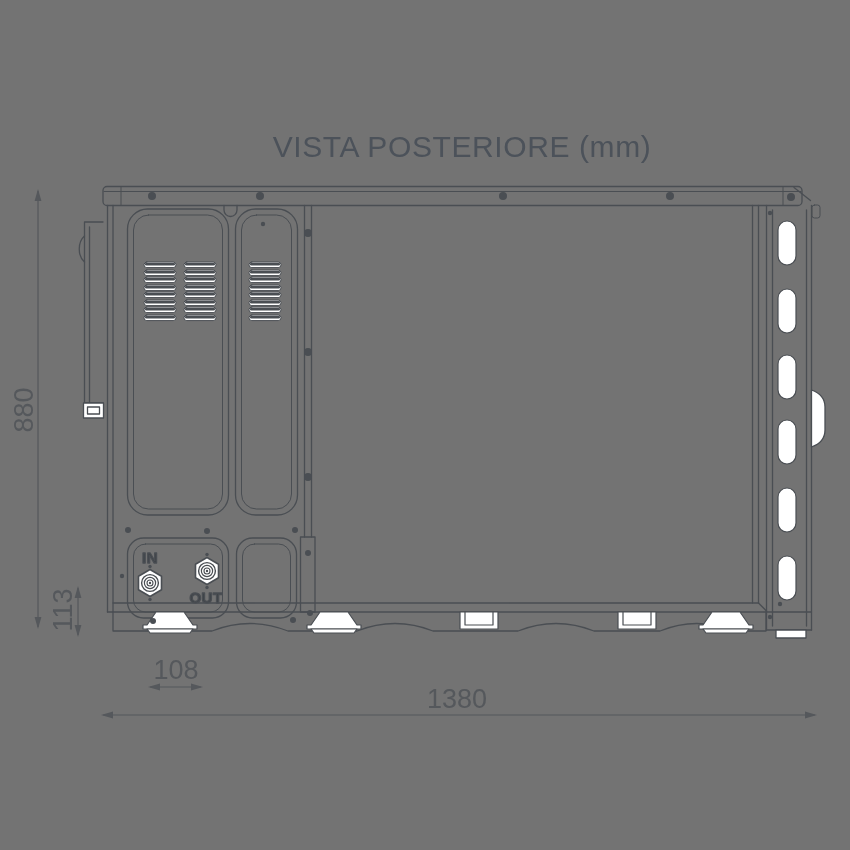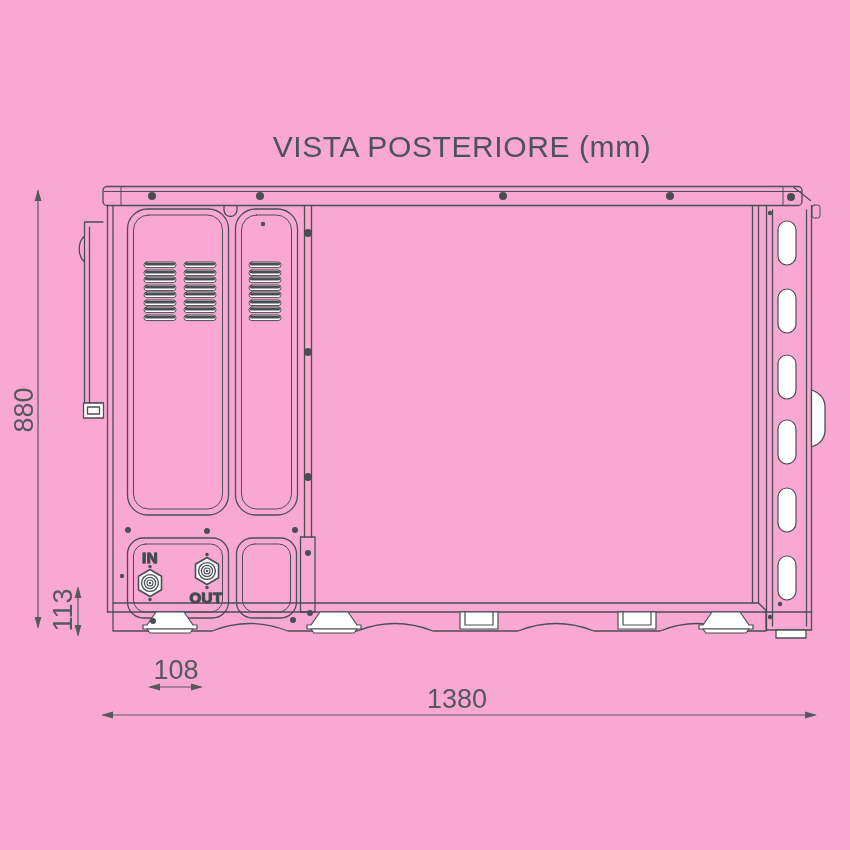--- a/index.html
+++ b/index.html
@@ -1,16 +1,16 @@
 <!DOCTYPE html>
 <html><head>
 <meta charset="utf-8">
 <style>
   html,body{margin:0;padding:0;background:#ffffff;}
-  .page{width:850px;height:850px;background:#f9a8d4;position:relative;overflow:hidden;}
+  .page{width:850px;height:850px;background:#737373;position:relative;overflow:hidden;}
   svg{display:block;}
   svg text{font-family:"Liberation Sans","DejaVu Sans",sans-serif;}
   .title-text{font-size:30px;fill:#4c525a;letter-spacing:0.6px;}
   .dim-text{font-size:27px;fill:#55585c;}
   .io-text{font-size:15px;font-weight:bold;fill:#3f4347;letter-spacing:0.5px;}
 </style>
 </head>
 <body>
 
 <div class="page">

